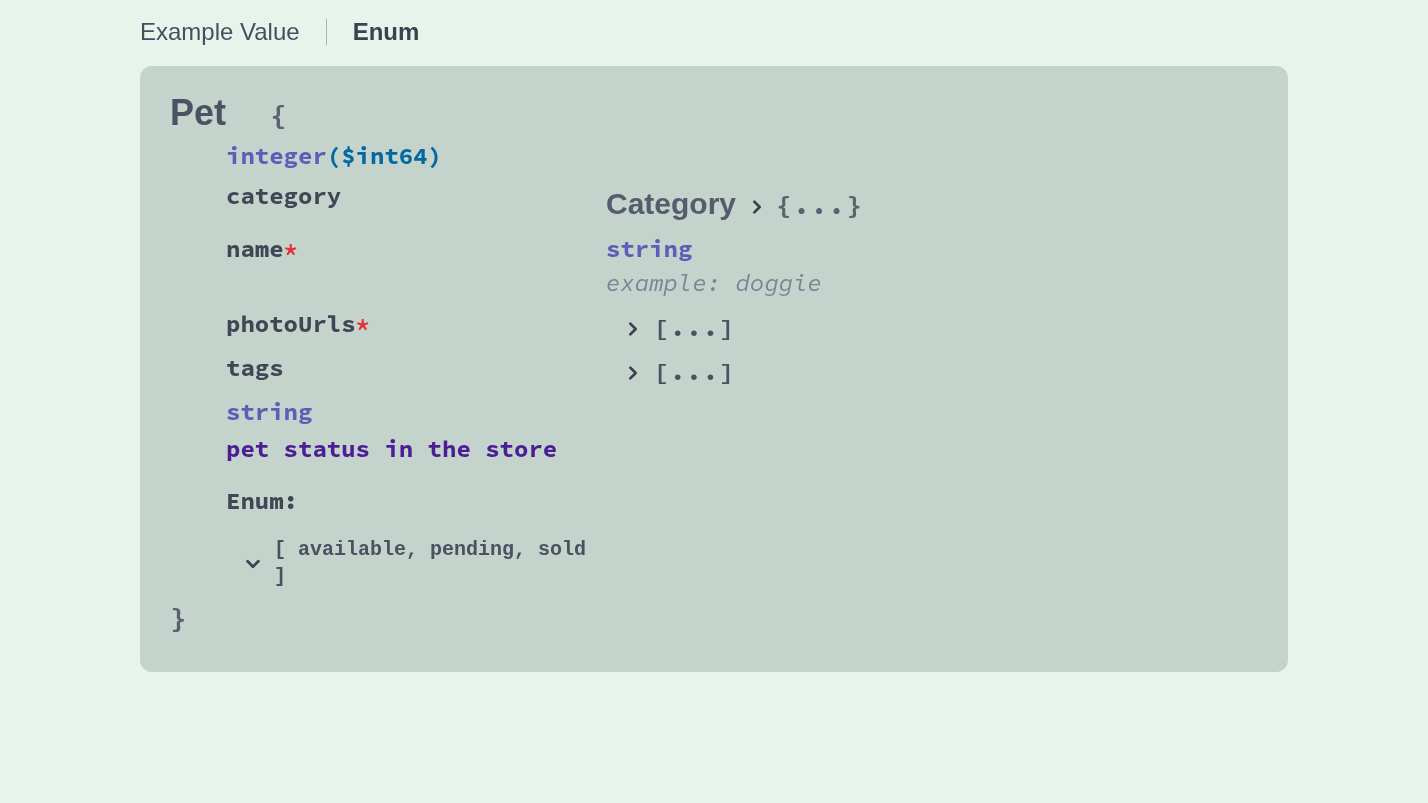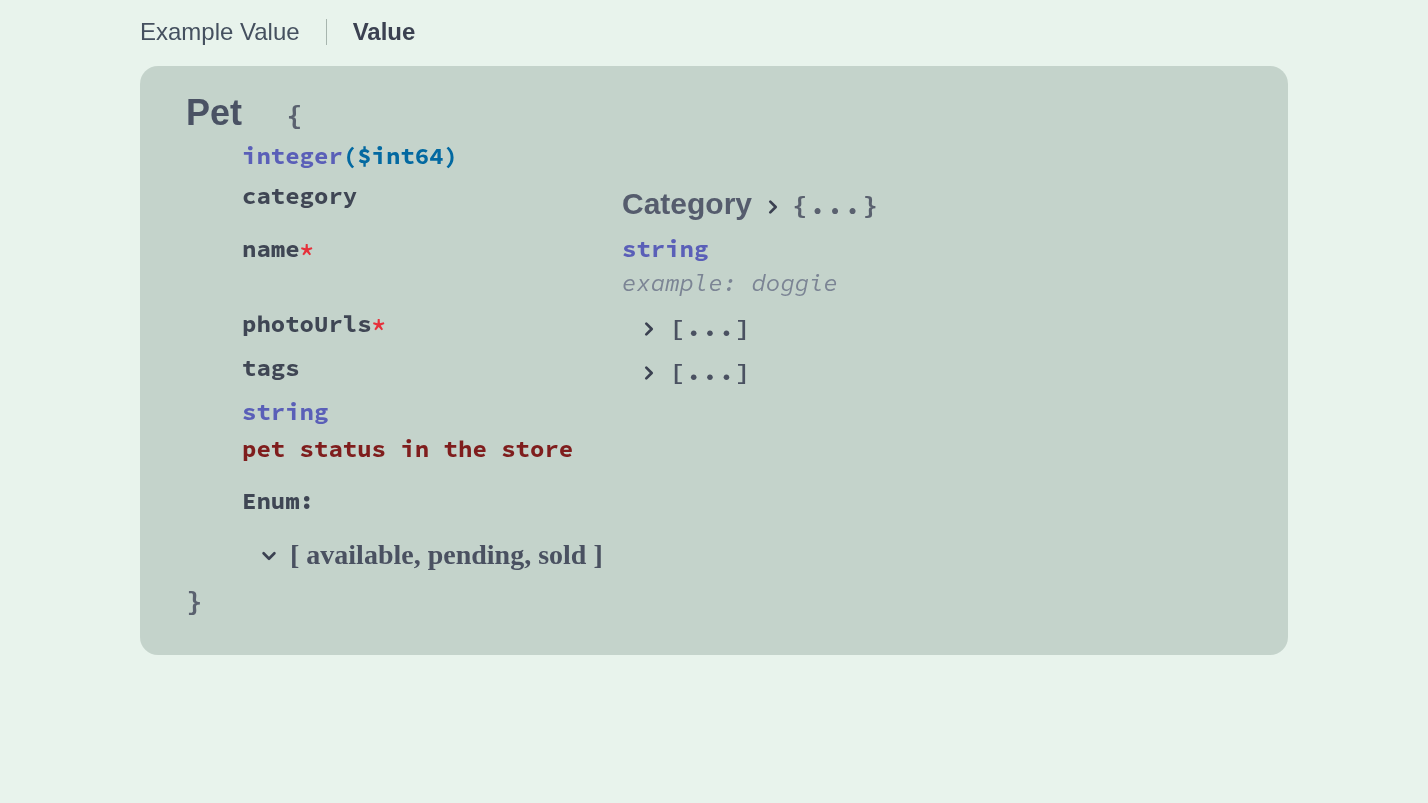--- a/index.html
+++ b/index.html
@@ -35,22 +35,22 @@
     cursor: pointer;
   }
   .tab.inactive { font-weight: 400; color: #45505f; }
   .tab.active { font-weight: 700; }
   .tab-sep {
     width: 1px; height: 26px;
     background: #a7b5ae;
   }
   .panel {
     background: var(--panel-bg);
-    border-radius: 18px;
-    padding: 26px 30px 36px 46px;
+    border-radius: 12px;
+    padding: 26px 30px 36px 30px;
   }
   .model-title-row {
     display: flex;
     align-items: baseline;
     gap: 14px;
     font-family: var(--mono);
   }
   .model-name {
     font-family: var(--sans);
     font-size: 36px;
@@ -142,52 +142,52 @@
   }
   .collapsed-arr {
     font-family: var(--mono);
     font-size: 24px;
     font-weight: 700;
     color: #4a5161;
     letter-spacing: 2px;
   }
   .desc {
     font-weight: 700;
-    color: #7f1d1d;
+    color: #4c1d95;
     margin-top: 4px;
   }
   .enum-label {
     font-weight: 700;
     color: #3f4654;
     margin-top: 20px;
   }
   .enum-row {
     display: flex;
     align-items: center;
     gap: 14px;
     margin-left: 18px;
     margin-top: 18px;
   }
   .enum-vals {
-    font-family: Liberation Serif, serif;
-    font-size: 28px;
+    font-family: Liberation Mono, monospace;
+    font-size: 20px;
     font-weight: 700;
     color: #4a5161;
   }
   .clicky { cursor: pointer; }
 </style>
 </head>
 <body>
 
 <div class="wrap">
 
   <div class="tabs">
     <span class="tab inactive">Example Value</span>
     <span class="tab-sep"></span>
-    <span class="tab active">Value</span>
+    <span class="tab active">Enum</span>
   </div>
 
   <div class="panel">
 
     <div class="model-title-row">
       <span class="model-name">Pet</span>
       <span class="chev clicky">
         <svg width="20" height="20" viewBox="0 0 20 20">
             <path class="chev-dark" d="M4 7 L10 13 L16 7" fill="none" stroke-width="3" stroke-linecap="round" stroke-linejoin="round"></path>
           </svg>

